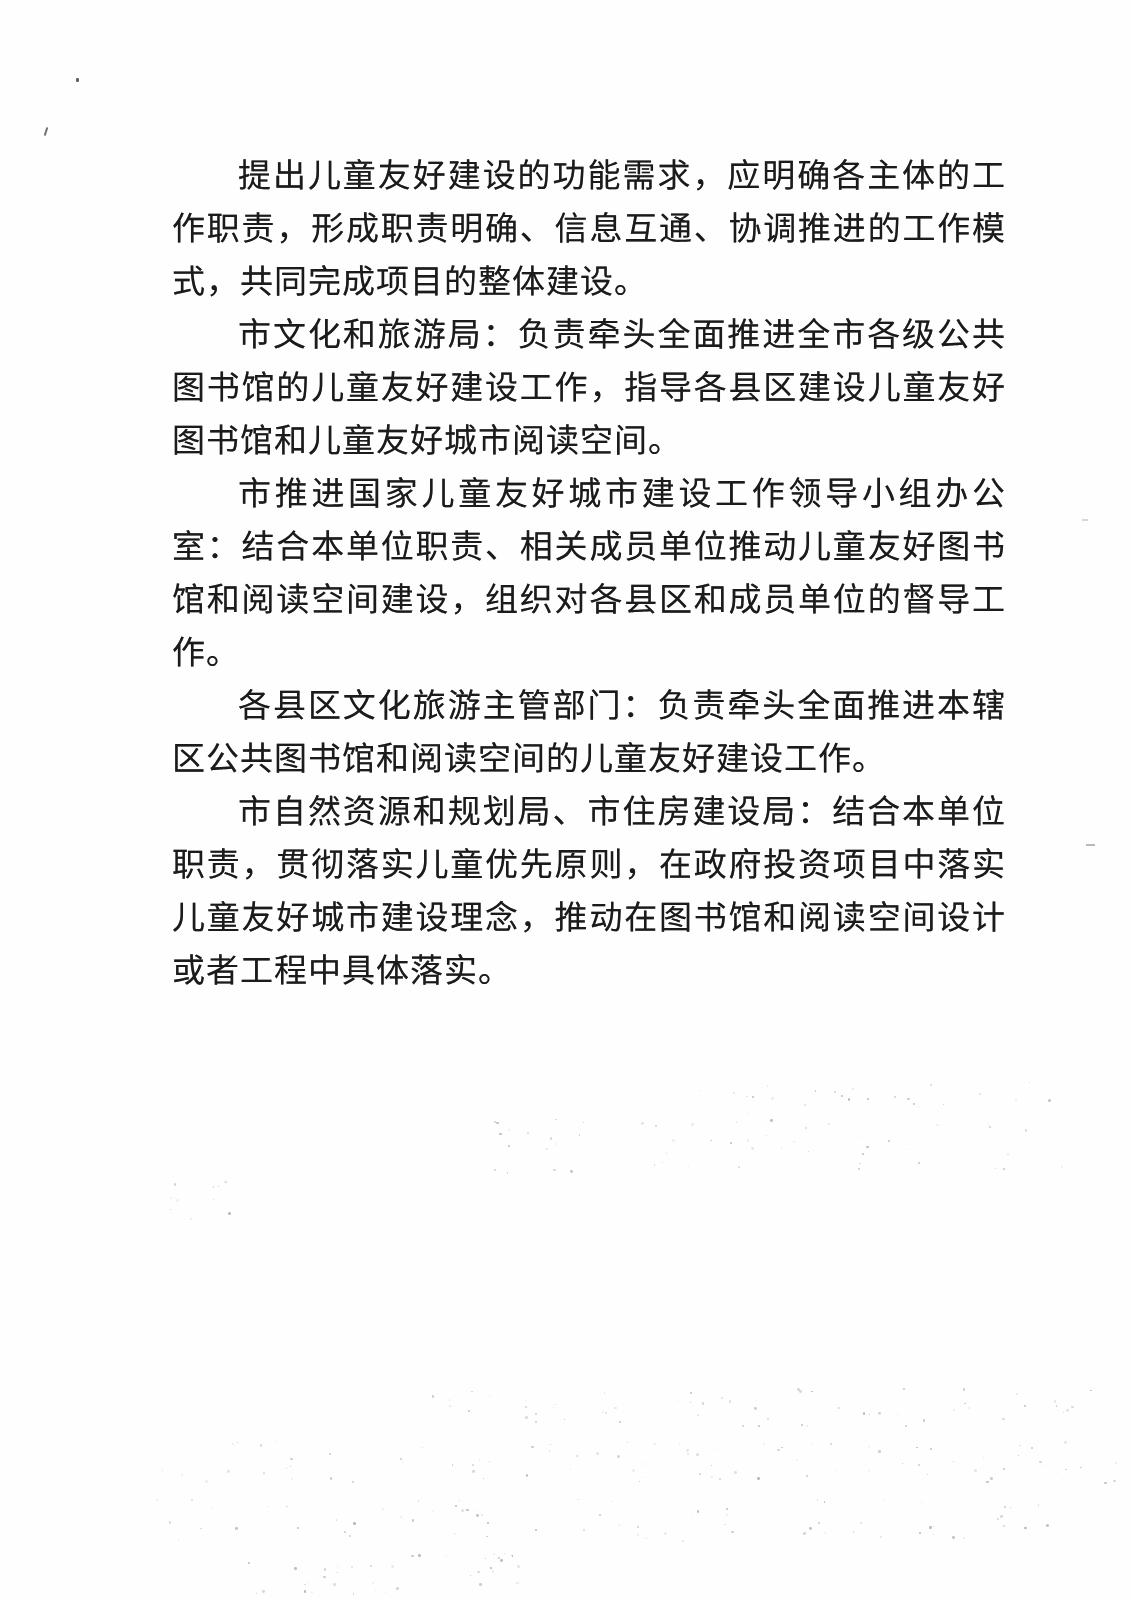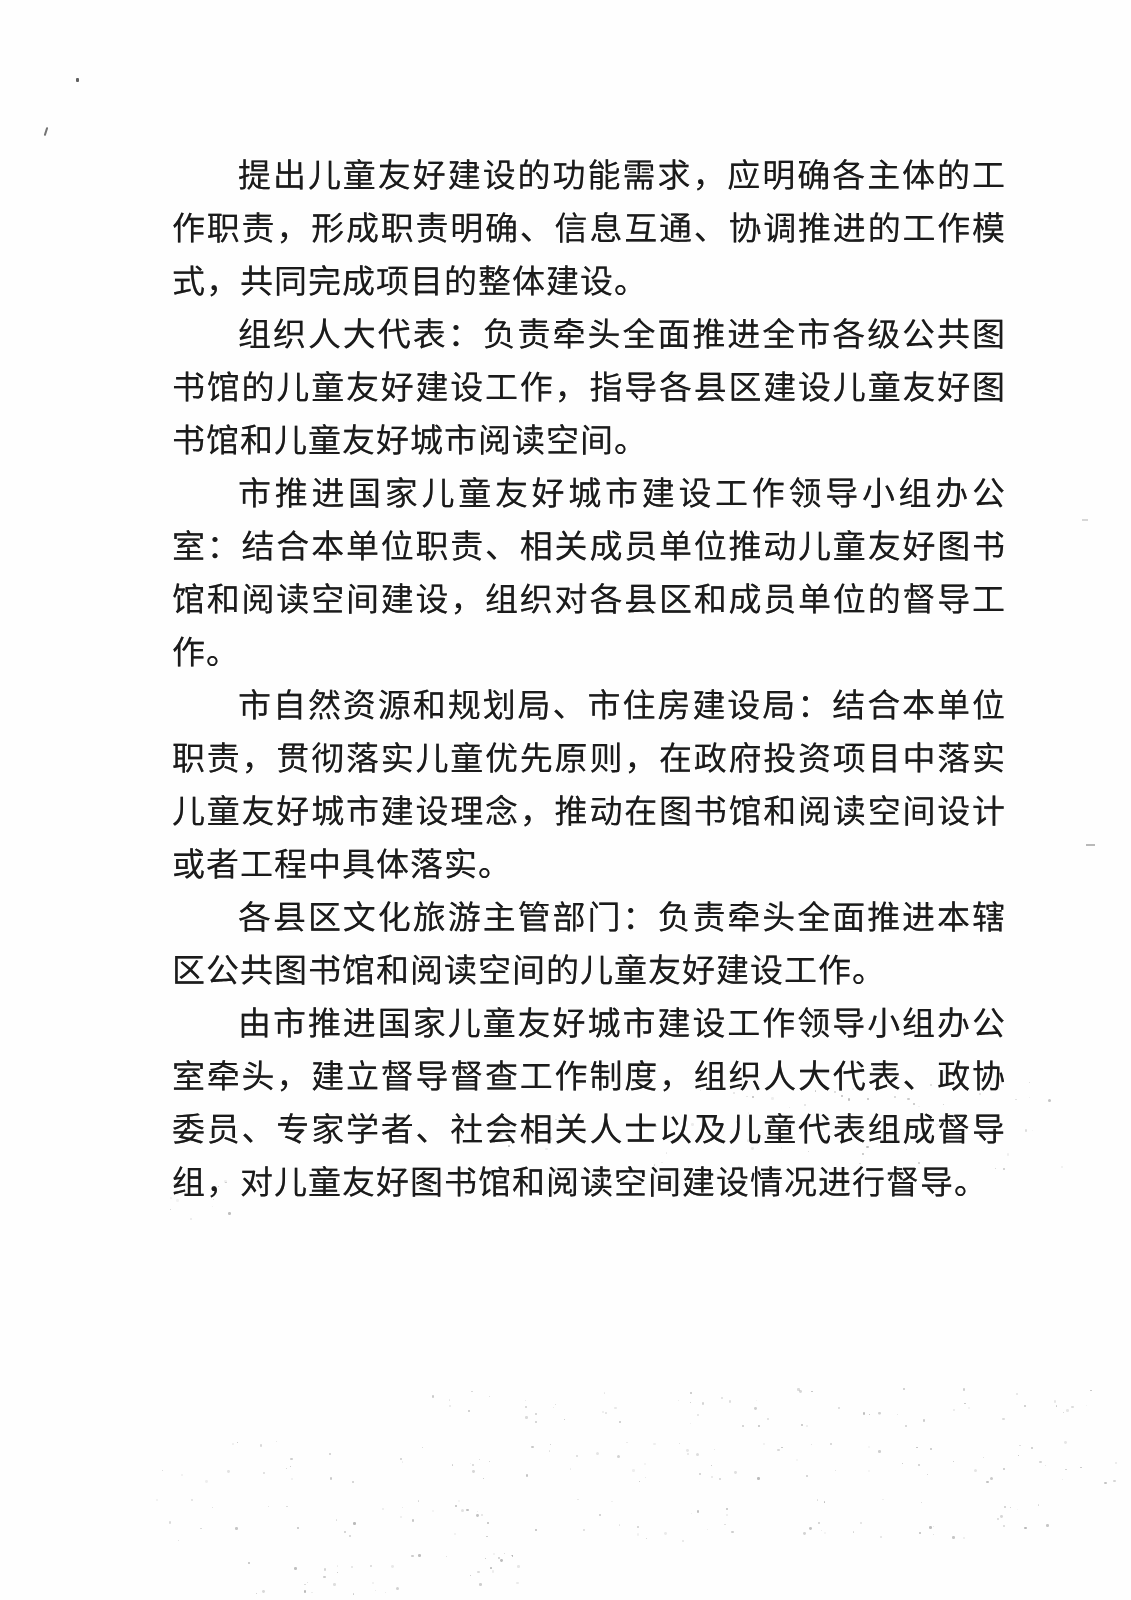--- a/index.html
+++ b/index.html
@@ -67,27 +67,26 @@
 <div class="page">
 
   <span class="speck dot-a"></span>
   <span class="speck tick-a"></span>
   <span class="speck dash-a"></span>
   <span class="speck dash-b"></span>
   <span class="speck dot-b"></span>
 
   <div class="content">
     <p class="para">提出儿童友好建设的功能需求，应明确各主体的工作职责，形成职责明确、信息互通、协调推进的工作模式，共同完成项目的整体建设。</p>
-    <p class="para">组织人大代表：负责牵头全面推进全市各级公共图书馆的儿童友好建设工作，指导各县区建设儿童友好图书馆和儿童友好城市阅读空间。</p>
+    <p class="para">市文化和旅游局：负责牵头全面推进全市各级公共图书馆的儿童友好建设工作，指导各县区建设儿童友好图书馆和儿童友好城市阅读空间。</p>
     <p class="para">市推进国家儿童友好城市建设工作领导小组办公室：结合本单位职责、相关成员单位推动儿童友好图书馆和阅读空间建设，组织对各县区和成员单位的督导工作。</p>
+    <p class="para">各县区文化旅游主管部门：负责牵头全面推进本辖区公共图书馆和阅读空间的儿童友好建设工作。</p>
     <p class="para">市自然资源和规划局、市住房建设局：结合本单位职责，贯彻落实儿童优先原则，在政府投资项目中落实儿童友好城市建设理念，推动在图书馆和阅读空间设计或者工程中具体落实。</p>
-    <p class="para">各县区文化旅游主管部门：负责牵头全面推进本辖区公共图书馆和阅读空间的儿童友好建设工作。</p>
-
-
-    <p class="para">由市推进国家儿童友好城市建设工作领导小组办公室牵头，建立督导督查工作制度，组织人大代表、政协委员、专家学者、社会相关人士以及儿童代表组成督导组，对儿童友好图书馆和阅读空间建设情况进行督导。</p>
+
+
   </div>
 
   <div class="noise-region" style="left:700px; top:1082px; width:360px; height:32px;">
       <i style="position: absolute; left: 87.6%; top: 52.4%; width: 1.3px; height: 1.3px; background: rgba(55, 55, 55, 0.16); border-radius: 50%;"></i>
       <i style="position: absolute; left: 37.3%; top: 28.9%; width: 2px; height: 2px; background: rgba(55, 55, 55, 0.21); border-radius: 50%;"></i>
       <i style="position: absolute; left: 12.8%; top: 42.8%; width: 1.7px; height: 1.7px; background: rgba(55, 55, 55, 0.14); border-radius: 50%;"></i>
       <i style="position: absolute; left: 29%; top: 69.3%; width: 1.5px; height: 1.5px; background: rgba(55, 55, 55, 0.14); border-radius: 50%;"></i>
       <i style="position: absolute; left: 96.8%; top: 54%; width: 3px; height: 3px; background: rgba(55, 55, 55, 0.3); border-radius: 50%;"></i>
       <i style="position: absolute; left: 53.8%; top: 44.2%; width: 2px; height: 2px; background: rgba(55, 55, 55, 0.23); border-radius: 50%;"></i>
       <i style="position: absolute; left: 39.2%; top: 40.1%; width: 2.3px; height: 2.3px; background: rgba(55, 55, 55, 0.33); border-radius: 50%;"></i>

